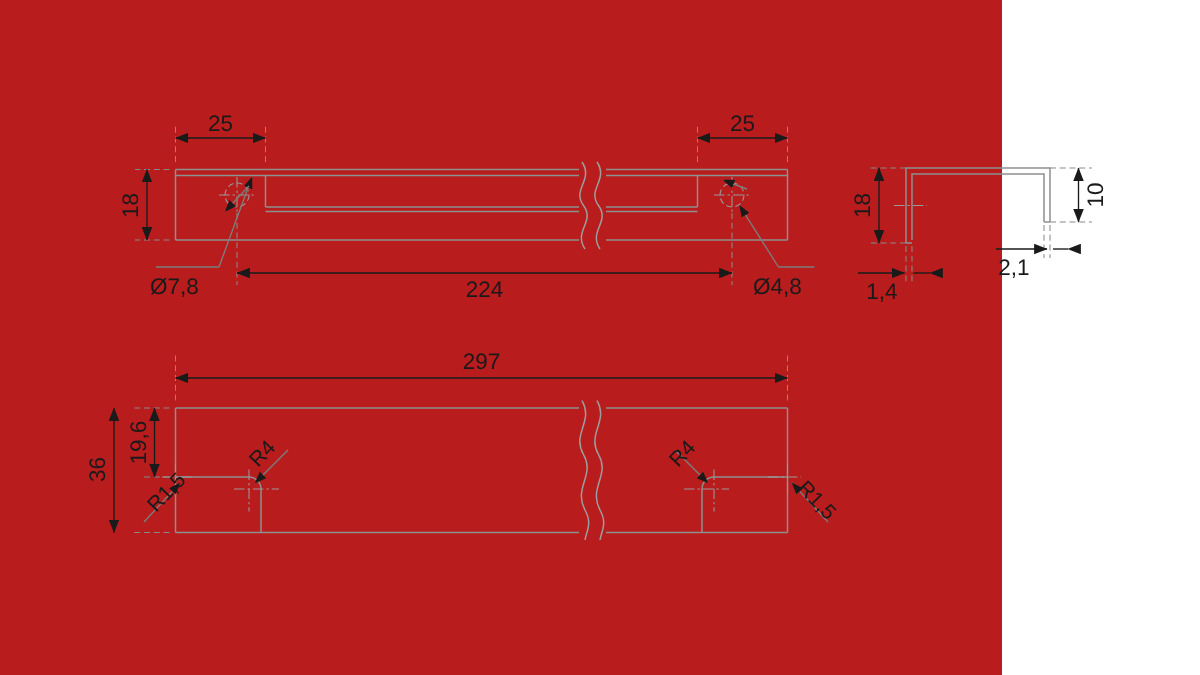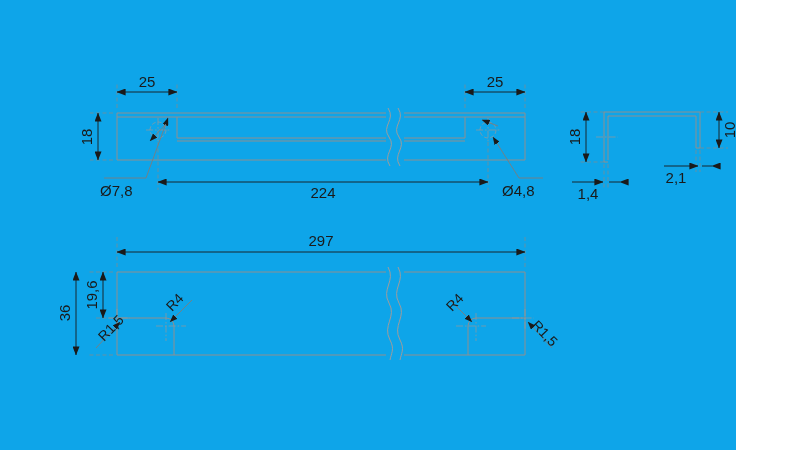--- a/index.html
+++ b/index.html
@@ -1,18 +1,18 @@
 <!DOCTYPE html>
 <html><head>
 <meta charset="utf-8">
 <style>
   html,body{margin:0;padding:0;background:#ffffff;}
   body{width:800px;height:450px;overflow:hidden;
        font-family:"Liberation Sans","DejaVu Sans",sans-serif;}
-  #sheet{position:relative;width:736px;height:450px;background:#0ea5e9;}
+  #sheet{position:relative;width:668px;height:450px;background:#b91c1c;}
   svg{display:block;}
   text{font-family:"Liberation Sans","DejaVu Sans",sans-serif;fill:#1a1a1a;}
 </style>
 </head>
 <body>
 
 <div id="sheet">
 <svg width="800" height="450" viewBox="0 0 800 450">
 
   <defs>

